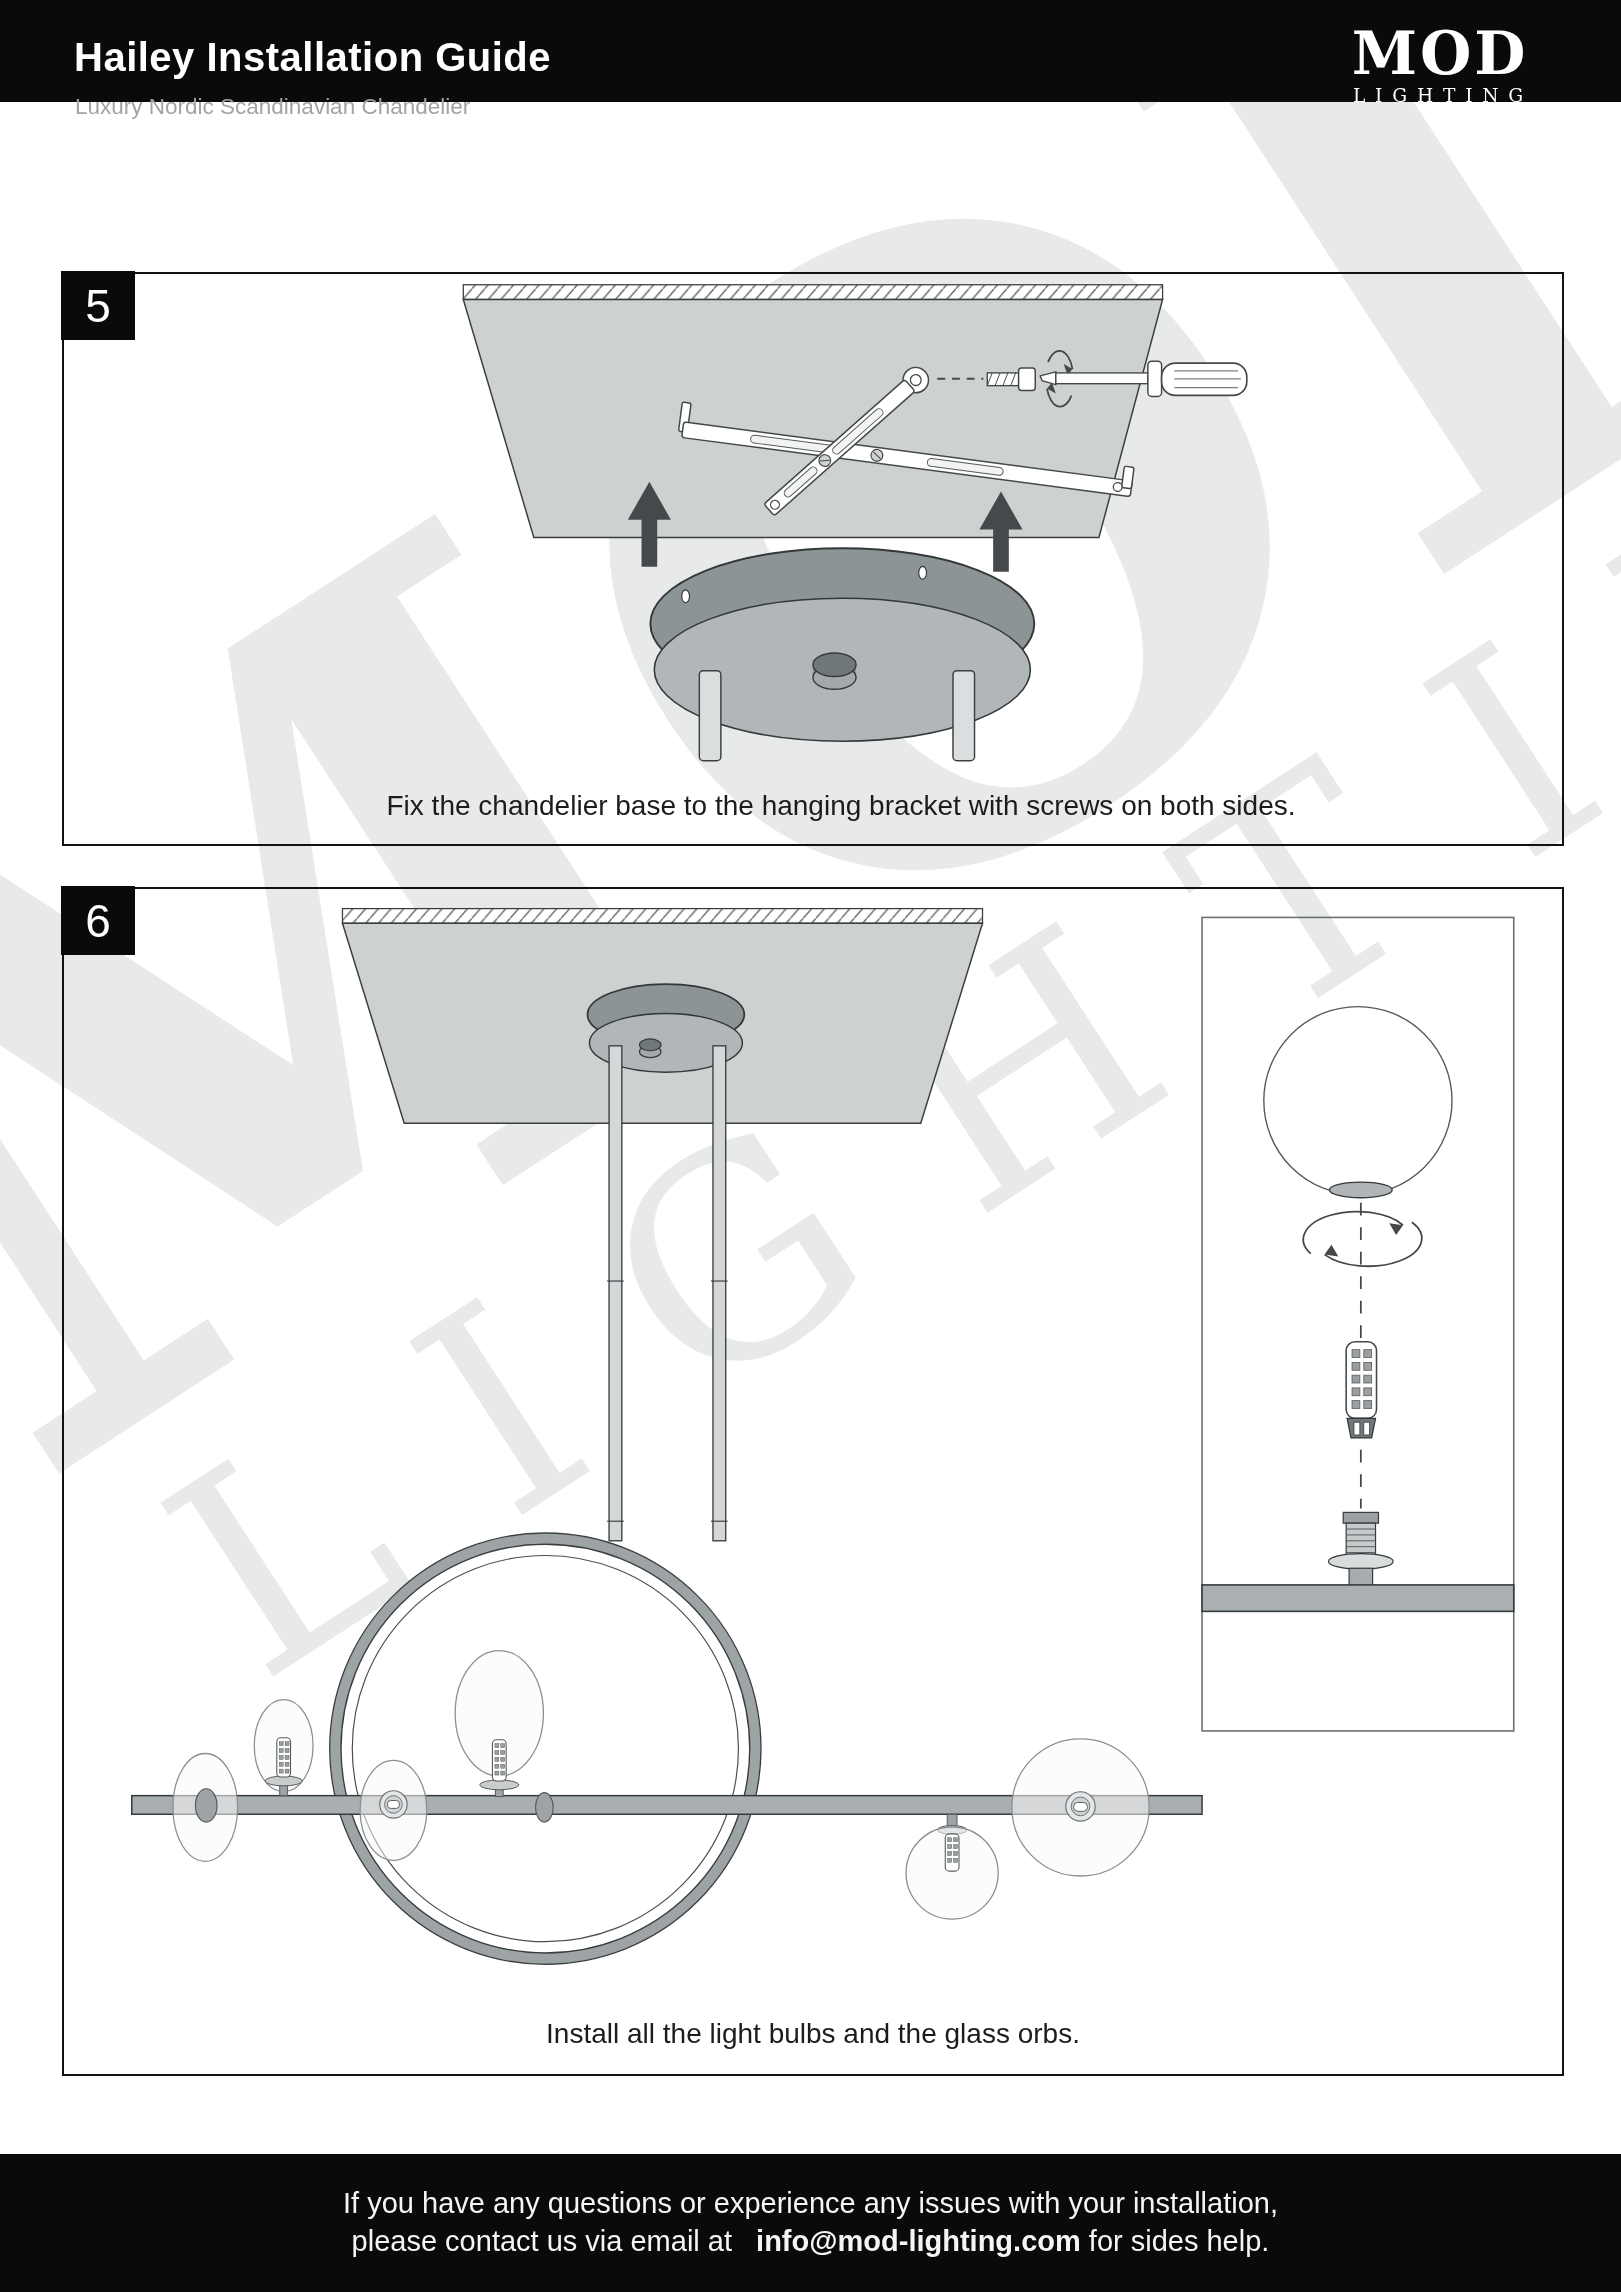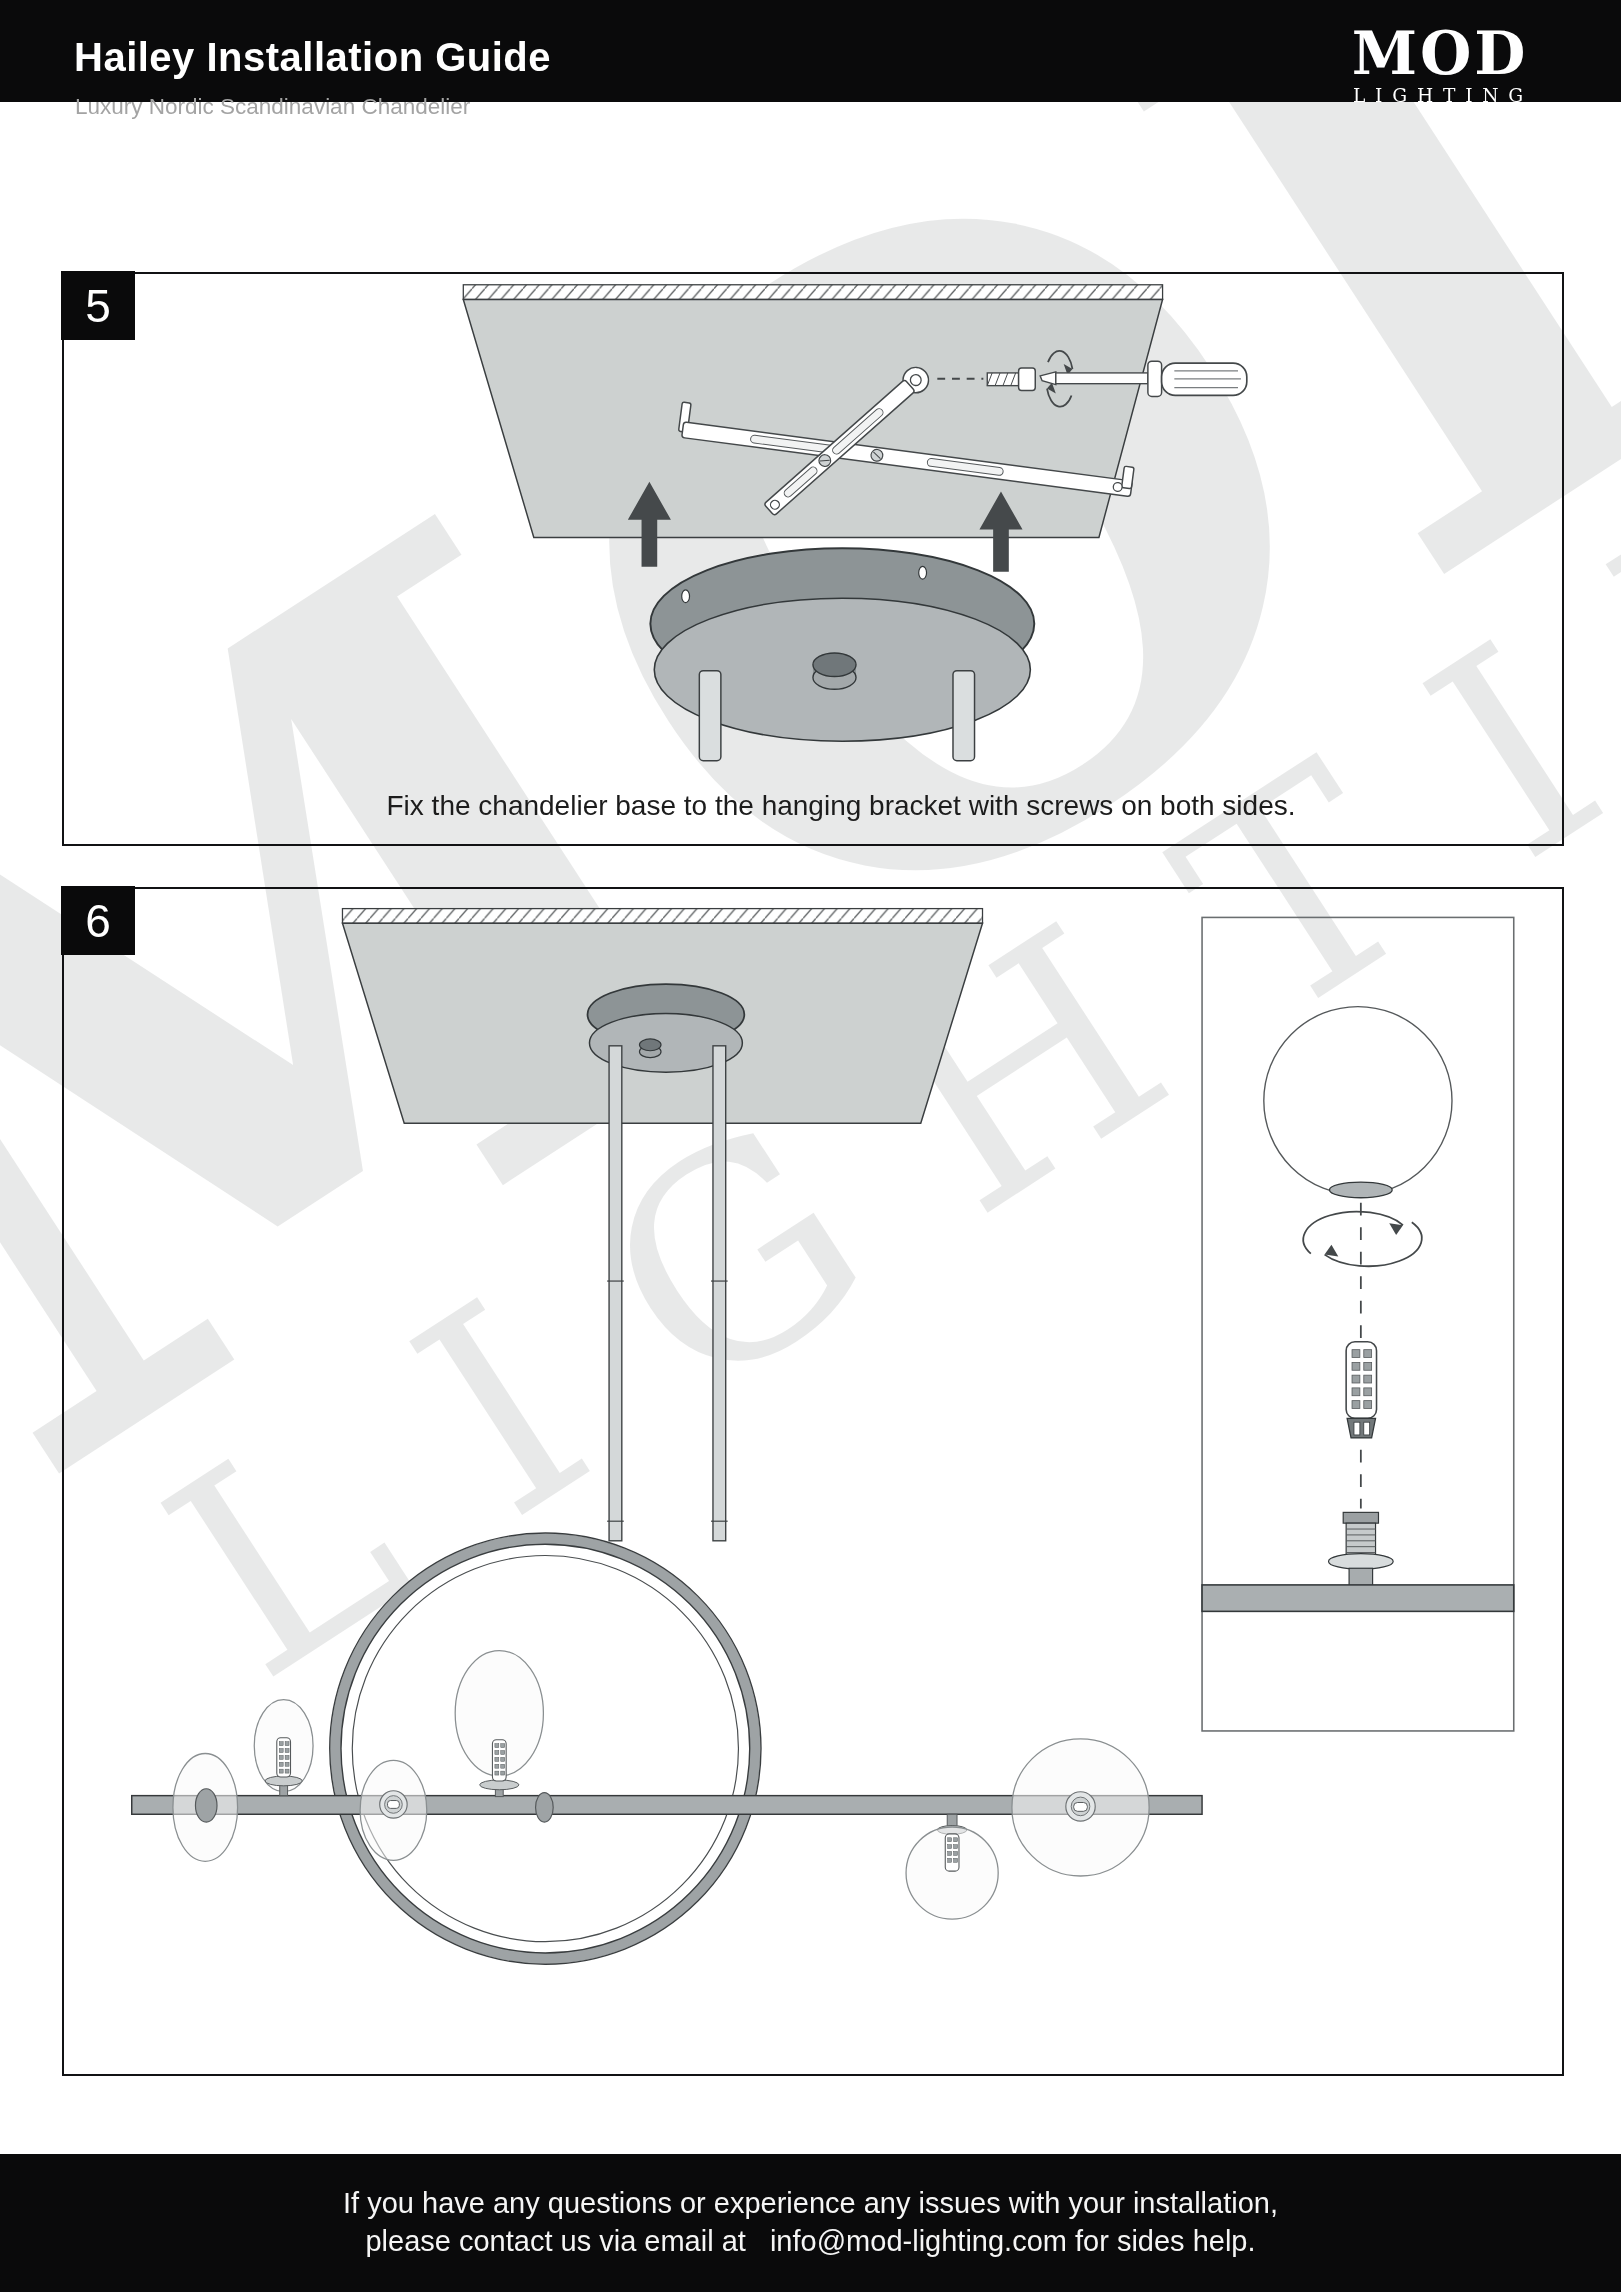--- a/index.html
+++ b/index.html
@@ -21,21 +21,21 @@
   .badge{position:absolute;left:-2.9px;top:-2.9px;width:74px;height:69px;background:#0a0a0b;color:#ffffff;
          display:flex;align-items:center;justify-content:center;font-size:46px;font-weight:400;z-index:12;}
   .caption{position:absolute;left:0;width:100%;text-align:center;color:#1c1c1c;font-size:28px;z-index:12;}
   #cap5{top:516px;padding-left:28px;}
   #cap6{top:1129px;}
   .diagram{position:absolute;left:0;top:0;z-index:11;}
   .ftr{position:absolute;left:0;top:2154px;width:1621px;height:138px;background:#0a0a0b;z-index:40;}
   .ftr-text{position:absolute;width:100%;text-align:center;color:#f5f5f5;font-size:29px;}
   #ftr1{top:33px;}
   #ftr2{top:71px;}
-  .ftr-email{font-weight:400;margin-left:16px;}
+  .ftr-email{font-weight:700;margin-left:16px;}
 </style>
 </head>
 <body>
 
 <div class="hdr">
   <div class="hdr-title">Hailey Installation Guide</div>
   <div class="hdr-sub">Luxury Nordic Scandinavian Chandelier</div>
   <div class="logo">
     <div class="logo-main">MOD</div>
     <div class="logo-sub">LIGHTING</div>
@@ -274,19 +274,20 @@
         <line x1="1308" y1="659" x2="1338" y2="659" stroke="#55595b" stroke-width="1"></line>
         <line x1="1308" y1="665" x2="1338" y2="665" stroke="#55595b" stroke-width="1"></line>
         <line x1="1308" y1="671" x2="1338" y2="671" stroke="#55595b" stroke-width="1"></line>
         <line x1="1308" y1="677" x2="1338" y2="677" stroke="#55595b" stroke-width="1"></line>
         <ellipse cx="1323" cy="686" rx="33" ry="8" fill="#d8dcdd" stroke="#33383a" stroke-width="1.2"></ellipse>
         <rect x="1311" y="693" width="24" height="25" fill="#a7acae" stroke="#33383a" stroke-width="1.2"></rect>
       </g>
       <rect x="1161" y="710" width="318" height="27" fill="#aaafb1" stroke="#33383a" stroke-width="1.6"></rect>
     </g>
   </svg>
+  <div class="caption" id="cap6">Install all the light bulbs and the glass orbs.</div>
 </div>
 
 <div class="ftr">
   <div class="ftr-text" id="ftr1">If you have any questions or experience any issues with your installation,</div>
   <div class="ftr-text" id="ftr2"><span>please contact us via email at </span><span class="ftr-email">info@mod-lighting.com</span><span> for sides help.</span></div>
 </div>
 
 
 </body></html>

